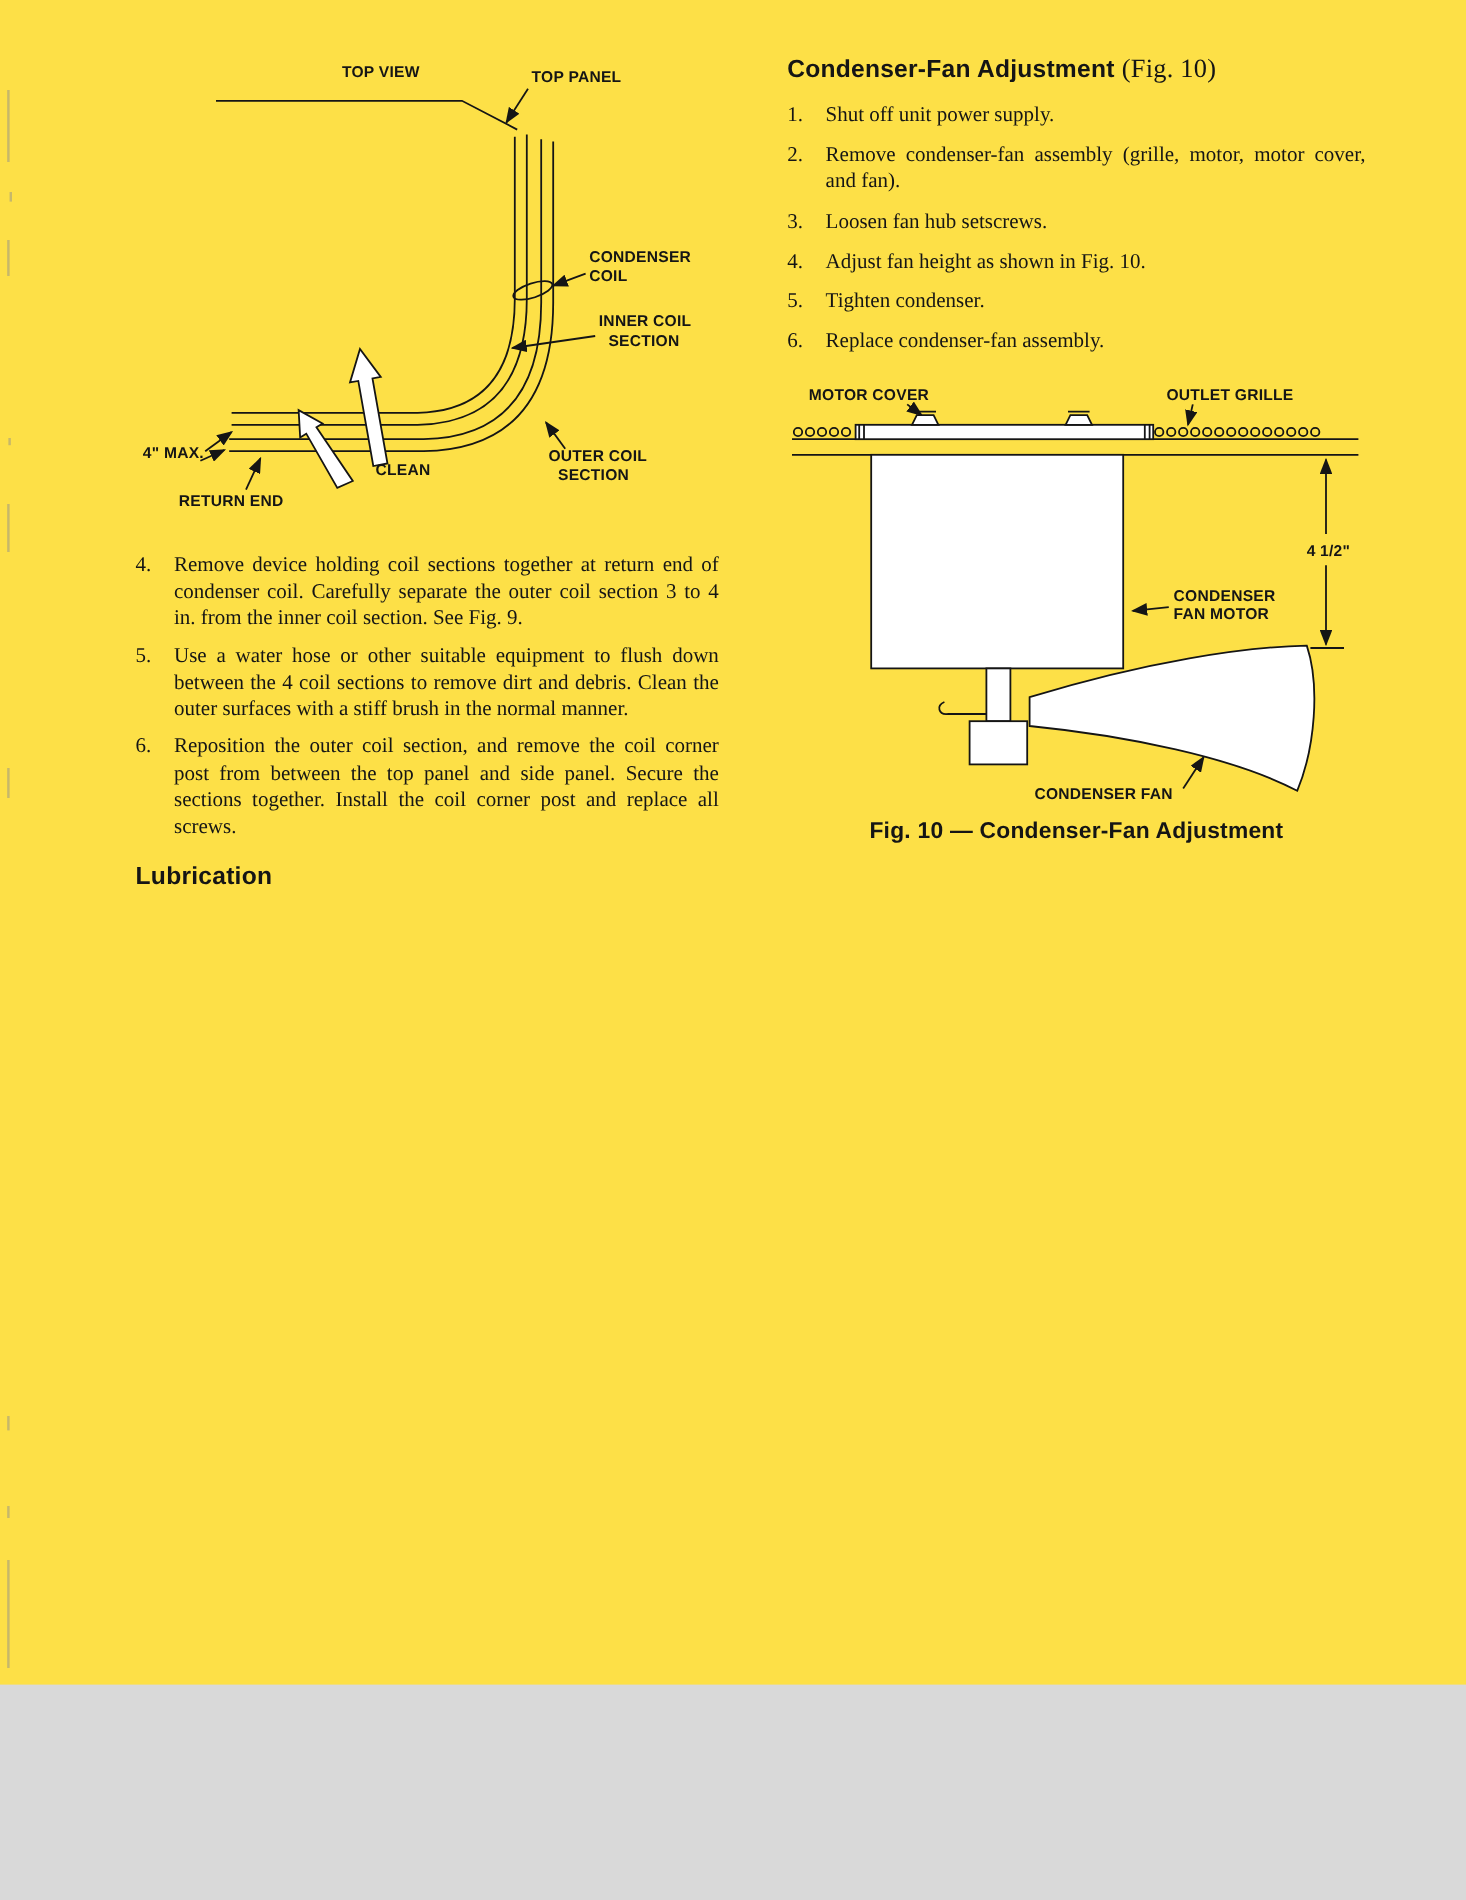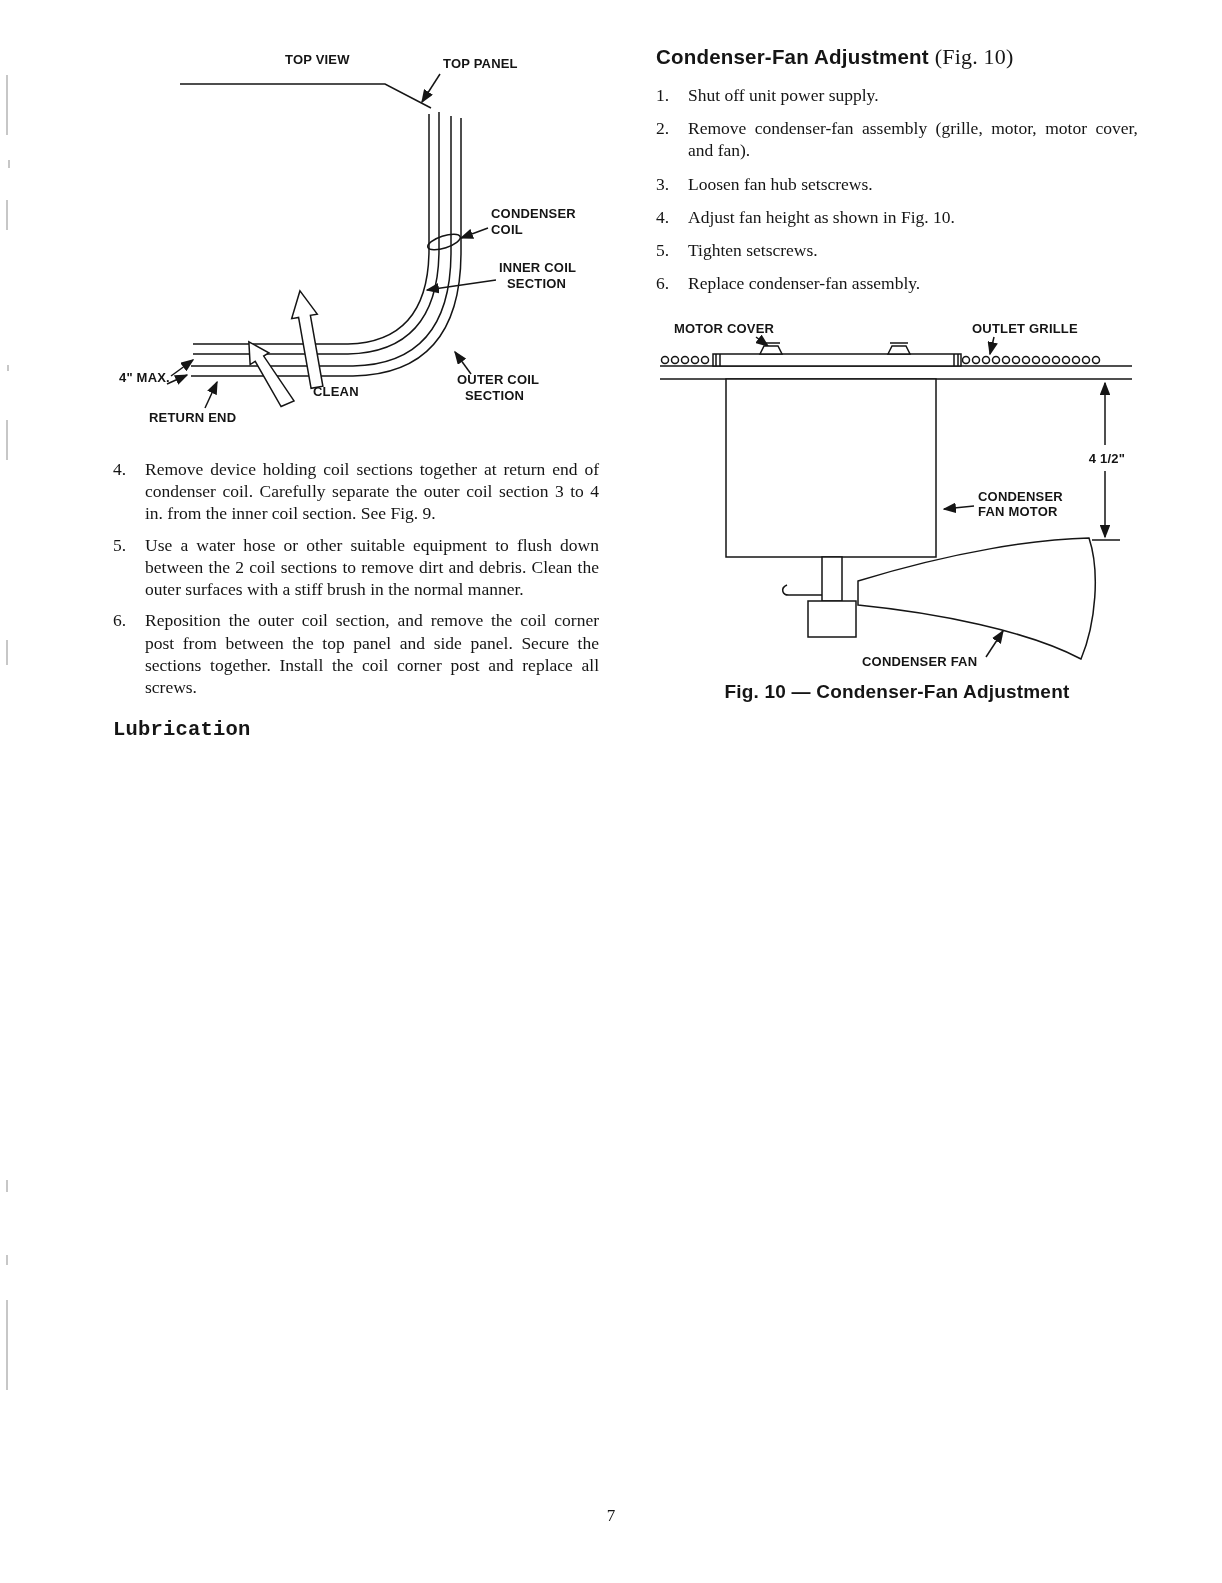--- a/index.html
+++ b/index.html
@@ -1,36 +1,36 @@
 <!DOCTYPE html>
 <html><head>
 <meta charset="utf-8">
 <style>
   * { margin:0; padding:0; box-sizing:border-box; }
   html,body { background:#d9d9d9; }
   .page {
-    position:relative; width:1222px; height:1583px; margin:0 auto;
-    background:#ffffff; color:#151515;
+    position:relative; width:1222px; height:1404px; margin:0 auto;
+    background:#fde047; color:#151515;
     font-family:"Liberation Serif", serif; overflow:hidden;
   }
   .col-left  { position:absolute; left:113px; top:44px; width:486px; }
   .col-right { position:absolute; left:656px; top:44px; width:482px; }
 
   .fig-caption {
     font-family:"Liberation Sans", sans-serif; font-weight:bold;
     font-size:19px; text-align:center; margin-top:6px; letter-spacing:.2px;
   }
   .body-list { margin-top:18px; }
   .li { display:flex; margin-bottom:9px; font-size:17.5px; line-height:1.27; }
   .li .num { flex:0 0 32px; width:32px; }
   .li .itext { flex:1; text-align:justify; }
   .r-list .li { margin-bottom:11px; }
 
   h2.sec {
-    font-family:Liberation Mono, monospace; font-size:20.5px; font-weight:bold;
+    font-family:Liberation Sans, sans-serif; font-size:20.5px; font-weight:bold;
     margin:20px 0 10px 0; letter-spacing:.2px;
   }
   p.body { font-size:17.5px; line-height:1.27; text-align:justify; margin-bottom:13px; }
 
   .rheading { font-family:"Liberation Sans", sans-serif; font-size:20.5px; font-weight:bold; letter-spacing:.2px; }
   .rheading .fig-ref { font-family:"Liberation Serif", serif; font-weight:normal; font-size:22px; }
   .r-list { margin-top:14px; }
 
   .fig10-wrap { margin-top:24px; }
 
@@ -112,21 +112,21 @@
 
 
     
     <div class="body-list">
       <div class="li">
         <span class="num">4.</span>
         <span class="itext">Remove device holding coil sections together at return end of condenser coil. Carefully separate the outer coil section 3 to 4 in. from the inner coil section. See Fig. 9.</span>
       </div>
       <div class="li">
         <span class="num">5.</span>
-        <span class="itext">Use a water hose or other suitable equipment to flush down between the 2 coil sections to remove dirt and debris. Clean the outer surfaces with a stiff brush in the normal manner.</span>
+        <span class="itext">Use a water hose or other suitable equipment to flush down between the 4 coil sections to remove dirt and debris. Clean the outer surfaces with a stiff brush in the normal manner.</span>
       </div>
       <div class="li">
         <span class="num">6.</span>
         <span class="itext">Reposition the outer coil section, and remove the coil corner post from between the top panel and side panel. Secure the sections together. Install the coil corner post and replace all screws.</span>
       </div>
     </div>
 
     <h2 class="sec">Lubrication</h2>
   </div>
 
@@ -149,21 +149,21 @@
       <div class="li">
         <span class="num">3.</span>
         <span class="itext">Loosen fan hub setscrews.</span>
       </div>
       <div class="li">
         <span class="num">4.</span>
         <span class="itext">Adjust fan height as shown in Fig. 10.</span>
       </div>
       <div class="li">
         <span class="num">5.</span>
-        <span class="itext">Tighten setscrews.</span>
+        <span class="itext">Tighten condenser.</span>
       </div>
       <div class="li">
         <span class="num">6.</span>
         <span class="itext">Replace condenser-fan assembly.</span>
       </div>
     </div>
 
     <div class="fig10-wrap">
       <svg width="482" height="352" viewBox="0 0 482 352">
         <defs>

